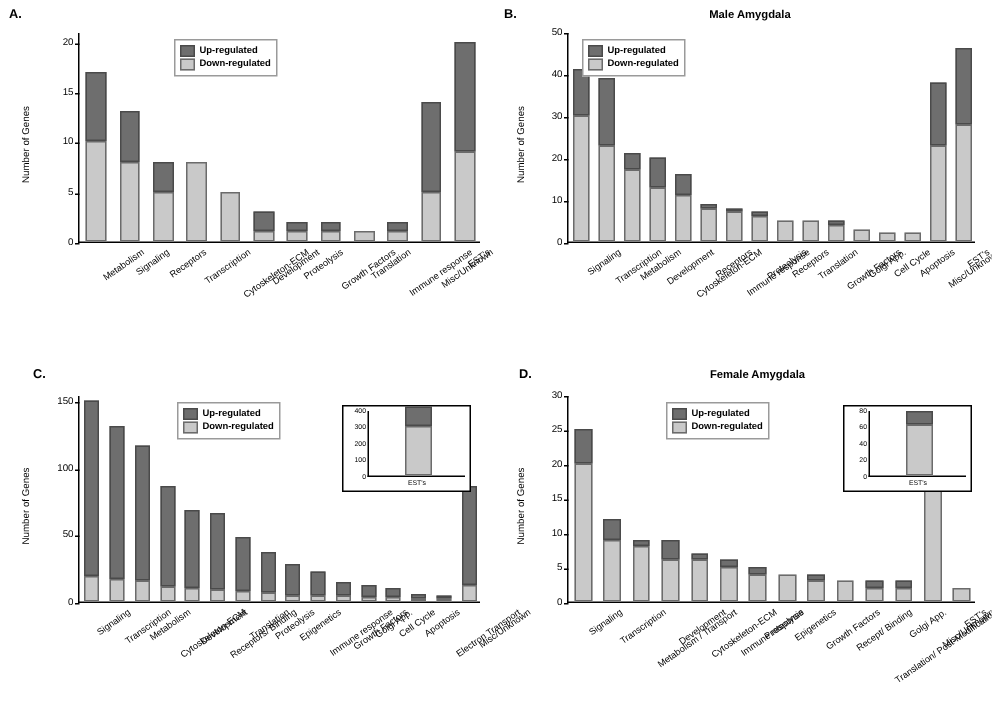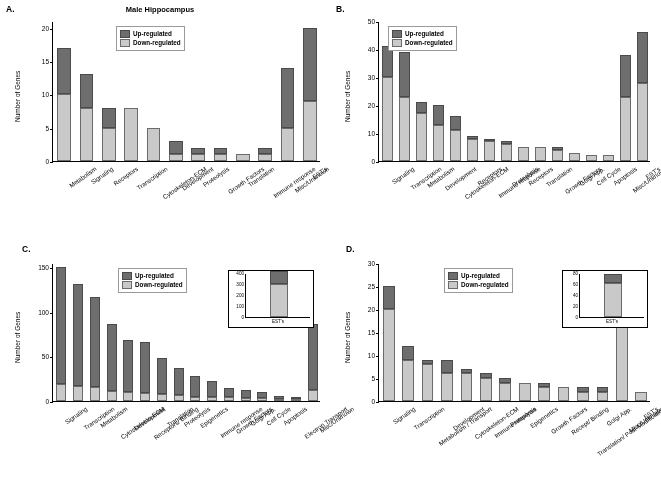--- a/index.html
+++ b/index.html
@@ -51,21 +51,20 @@
   .inset .itick{position:absolute;font-size:4.6px;text-align:right;white-space:nowrap;}
   .inset .ixlab{position:absolute;font-size:4.6px;width:100%;text-align:center;}
 </style>
 </head>
 <body>
 
 <div class="sheet">
   <div id="render-root">
       <div class="panel" style="left: 6px; top: 4px; width: 320px; height: 238px;">
         <div class="panel-letter" style="left: 0px; top: 0px;">A.</div>
-        <div class="panel-title" style="left: 54px; top: 1px; width: 200px;">Male Hippocampus</div>
         <div class="ylab" style="left: 8px; top: 118px;">Number of Genes</div>
         <div class="plot" style="left: 46px; top: 18px; width: 268px; height: 140px;">
           <div class="ytick" style="left: -26px; top: 136px; width: 22px;">0</div>
           <div class="ytickline" style="left: -3px; top: 140px; width: 3px;"></div>
           <div class="ytick" style="left: -26px; top: 102.667px; width: 22px;">5</div>
           <div class="ytickline" style="left: -3px; top: 106.667px; width: 3px;"></div>
           <div class="ytick" style="left: -26px; top: 69.3333px; width: 22px;">10</div>
           <div class="ytickline" style="left: -3px; top: 73.3333px; width: 3px;"></div>
           <div class="ytick" style="left: -26px; top: 36px; width: 22px;">15</div>
           <div class="ytickline" style="left: -3px; top: 40px; width: 3px;"></div>
@@ -135,20 +134,21 @@
             <span>Up-regulated</span>
           </div>
           <div class="row">
             <span class="sw sw-down"></span>
             <span>Down-regulated</span>
           </div>
         </div>
       </div>
       <div class="panel" style="left: 336px; top: 4px; width: 322px; height: 238px;">
         <div class="panel-letter" style="left: 0px; top: 0px;">B.</div>
+        <div class="panel-title" style="left: 64px; top: 1px; width: 200px;">Male Amygdala</div>
         <div class="ylab" style="left: 8px; top: 118px;">Number of Genes</div>
         <div class="plot" style="left: 42px; top: 18px; width: 272px; height: 140px;">
           <div class="ytick" style="left: -26px; top: 136px; width: 22px;">0</div>
           <div class="ytickline" style="left: -3px; top: 140px; width: 3px;"></div>
           <div class="ytick" style="left: -26px; top: 108px; width: 22px;">10</div>
           <div class="ytickline" style="left: -3px; top: 112px; width: 3px;"></div>
           <div class="ytick" style="left: -26px; top: 80px; width: 22px;">20</div>
           <div class="ytickline" style="left: -3px; top: 84px; width: 3px;"></div>
           <div class="ytick" style="left: -26px; top: 52px; width: 22px;">30</div>
           <div class="ytickline" style="left: -3px; top: 56px; width: 3px;"></div>
@@ -356,20 +356,21 @@
             <div class="barwrap" style="left: 23.5px; width: 18px; height: 46.2px;">
               <div class="seg-down" style="height: 33px;"></div>
               <div class="seg-up" style="bottom: 33px; height: 13.2px;"></div>
             </div>
             <div class="ixlab" style="top: 45px;">EST's</div>
           </div>
         </div>
       </div>
       <div class="panel" style="left: 336px; top: 244px; width: 322px; height: 238px;">
         <div class="panel-letter" style="left: 10px; top: 0px;">D.</div>
+        <div class="panel-title" style="left: 64px; top: 1px; width: 210px;">Female Amygdala</div>
         <div class="ylab" style="left: 8px; top: 119px;">Number of Genes</div>
         <div class="plot" style="left: 42px; top: 20px; width: 272px; height: 138px;">
           <div class="ytick" style="left: -26px; top: 134px; width: 22px;">0</div>
           <div class="ytickline" style="left: -3px; top: 138px; width: 3px;"></div>
           <div class="ytick" style="left: -26px; top: 111px; width: 22px;">5</div>
           <div class="ytickline" style="left: -3px; top: 115px; width: 3px;"></div>
           <div class="ytick" style="left: -26px; top: 88px; width: 22px;">10</div>
           <div class="ytickline" style="left: -3px; top: 92px; width: 3px;"></div>
           <div class="ytick" style="left: -26px; top: 65px; width: 22px;">15</div>
           <div class="ytickline" style="left: -3px; top: 69px; width: 3px;"></div>

